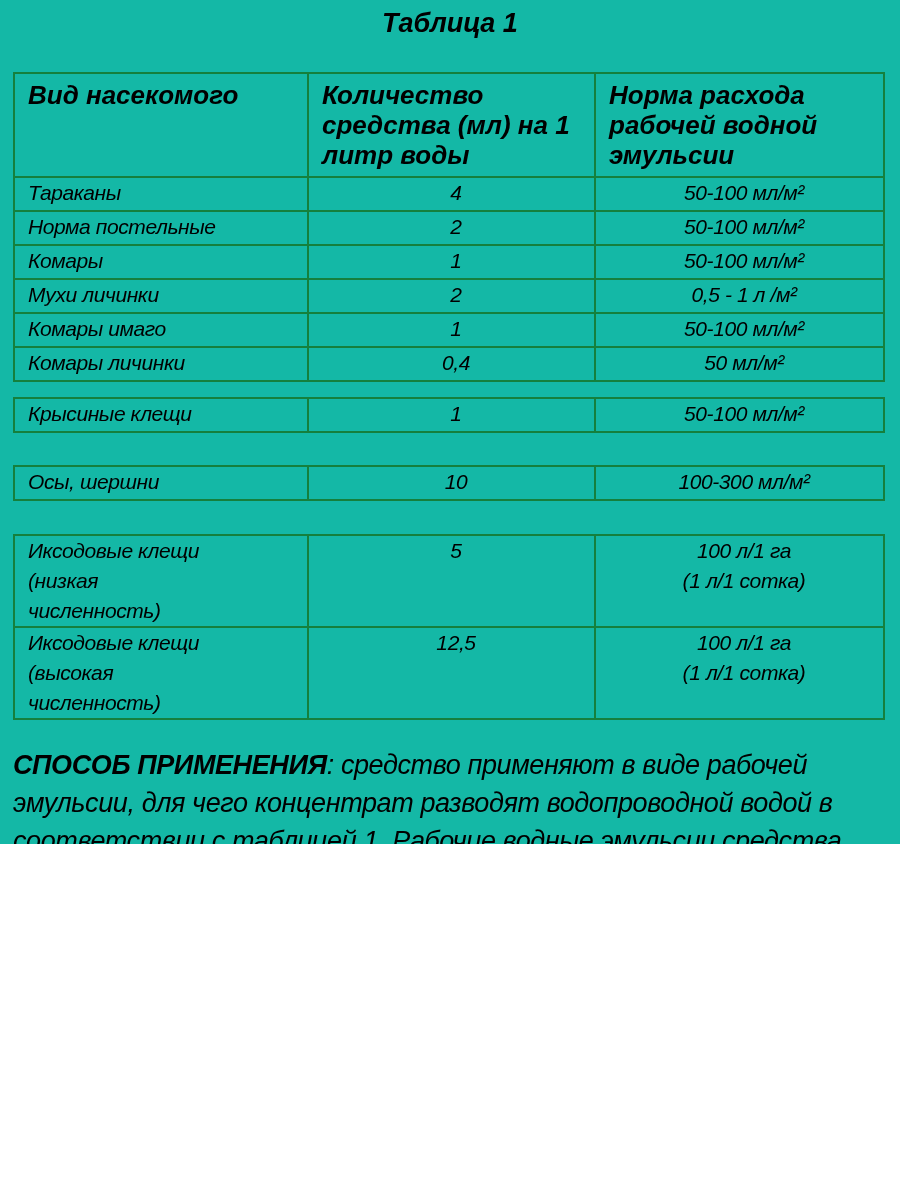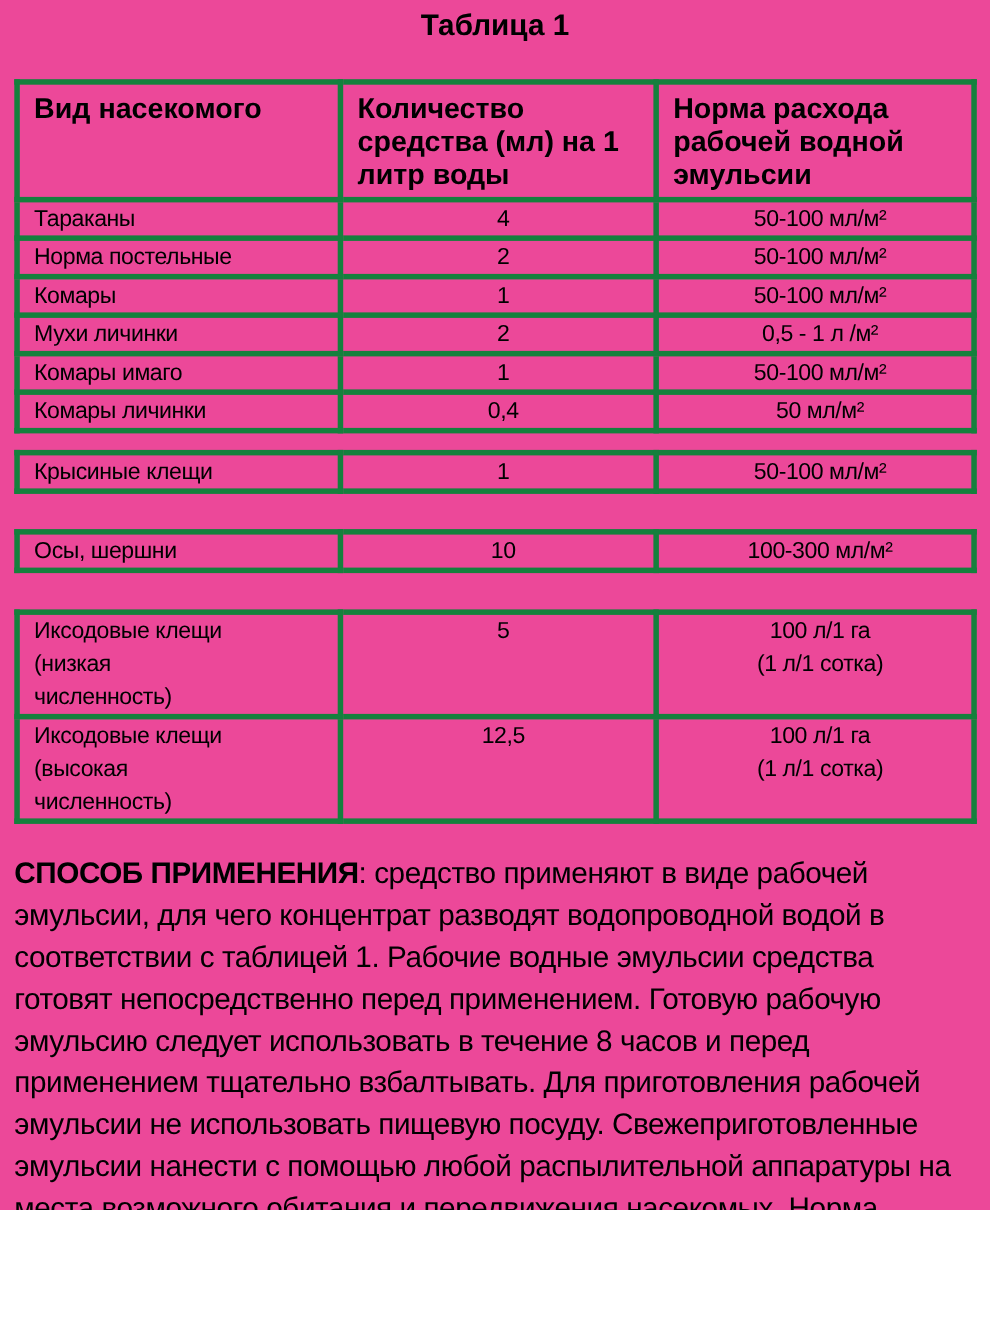--- a/index.html
+++ b/index.html
@@ -4,44 +4,45 @@
 <style>
   html, body {
     margin: 0;
     padding: 0;
     background: #ffffff;
     color: #000000;
     font-family: "Liberation Sans", "DejaVu Sans", sans-serif;
   }
   .page {
     width: 900px;
-    height: 1100px;
+    height: 844px;
     box-sizing: border-box;
-    background: #ec4899;
+    background: #14b8a6;
     overflow: hidden;
+    font-style: italic;
   }
   .doc-title {
     text-align: center;
     font-weight: bold;
     font-size: 27px;
     margin: 8px 0 0 0;
     letter-spacing: 0px;
   }
   table.data-table {
     border-collapse: collapse;
     table-layout: fixed;
     width: 870px;
     margin-left: 13px;
   }
   .tbl-main   { margin-top: 33px; }
   .tbl-rat    { margin-top: 15px; }
   .tbl-wasp   { margin-top: 32px; }
   .tbl-ticks  { margin-top: 33px; }
   table.data-table td, table.data-table th {
-    border: 5px solid #15803d;
+    border: 2px solid #15803d;
     box-sizing: border-box;
     vertical-align: top;
     white-space: pre-line;
     overflow: hidden;
   }
   table.data-table th {
     text-align: left;
     font-weight: bold;
     font-size: 26px;
     line-height: 30px;

